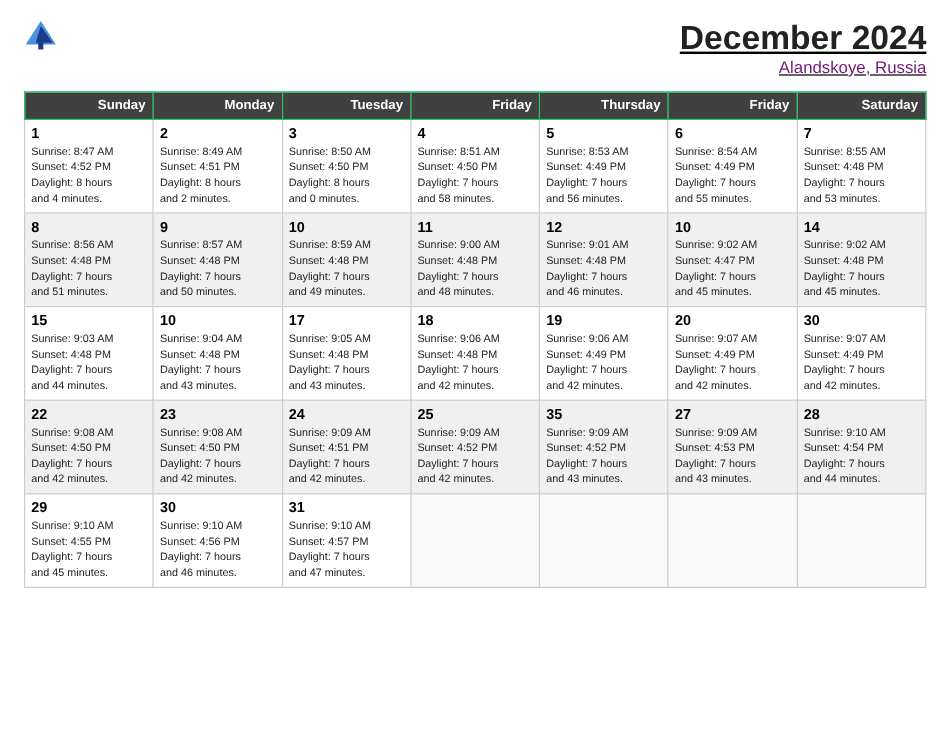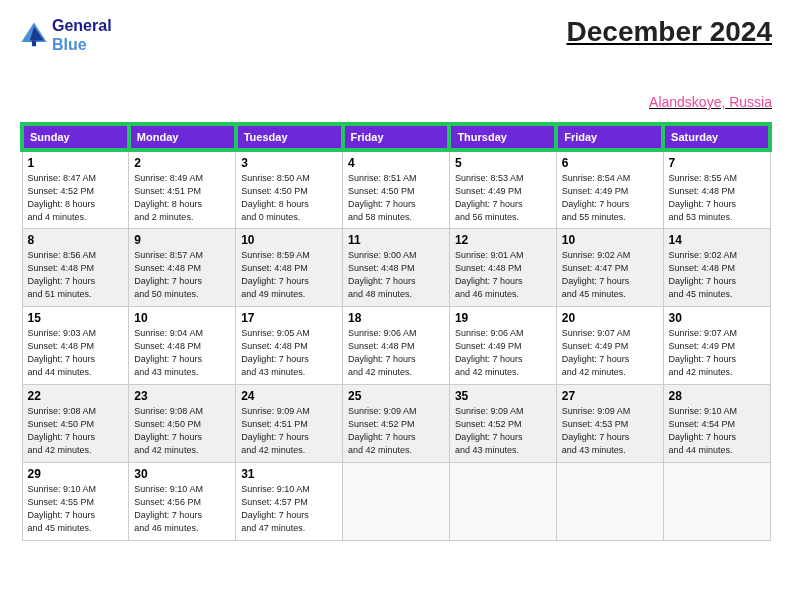--- a/index.html
+++ b/index.html
@@ -35,36 +35,35 @@
       text-align: right;
       text-decoration: underline;
     }
     .month-title {
       font-size: 28px;
       font-weight: bold;
       color: #222;
     }
     .location {
       font-size: 14px;
-      color: #ec4899;
-      margin-top: 46px;
+      color: #701a75;
     }
     .calendar-table {
       width: 100%;
       border-collapse: collapse;
       font-size: 10px;
     }
     .calendar-table th {
-      background-color: #6d28d9;
+      background-color: #404040;
       color: #fff;
-      text-align: left;
+      text-align: right;
       padding: 5px 6px;
       font-size: 11px;
       font-weight: bold;
-      border: 4px solid #22c55e;
+      border: 1px solid #22c55e;
     }
     .calendar-table td {
       vertical-align: top;
       padding: 4px 5px;
       border: 1px solid #ccc;
       width: calc(100% / 7);
       height: 78px;
       background: #fff;
     }
     .calendar-table tr:nth-child(even) td {
@@ -90,24 +89,20 @@
 <body>
 
 <div class="page">
   <div class="header">
     <div class="logo">
       <svg class="logo-icon" viewBox="0 0 40 40">
         <polygon points="20,2 38,30 2,30" fill="#4a90d9"></polygon>
         <polygon points="20,8 34,28 14,28" fill="#1a3a8c"></polygon>
         <rect x="17" y="28" width="6" height="8" fill="#1a3a8c"></rect>
       </svg>
-      <div>
-        <div style="font-size:16px;font-weight:bold;color:#1a1a8c;line-height:1.2;">General</div>
-        <div style="font-size:16px;font-weight:bold;color:#4a90d9;line-height:1.2;">Blue</div>
-      </div>
     </div>
     <div class="title-block">
       <div class="month-title">December 2024</div>
       <div class="location">Alandskoye, Russia</div>
     </div>
   </div>
 
   <table class="calendar-table">
     <thead>
       <tr>

